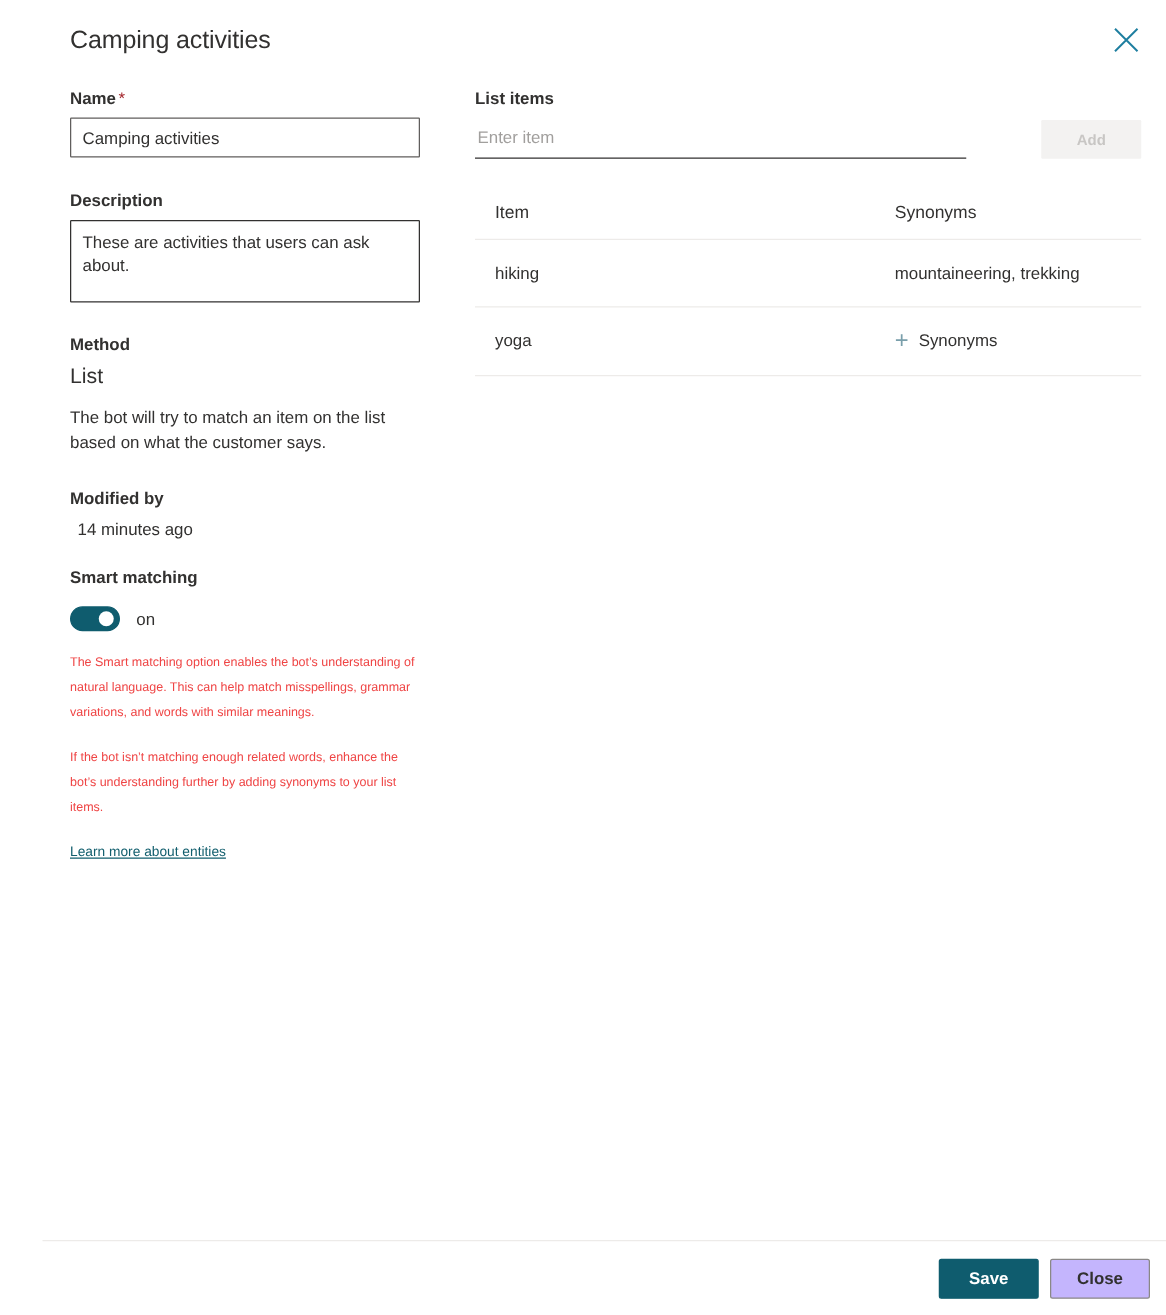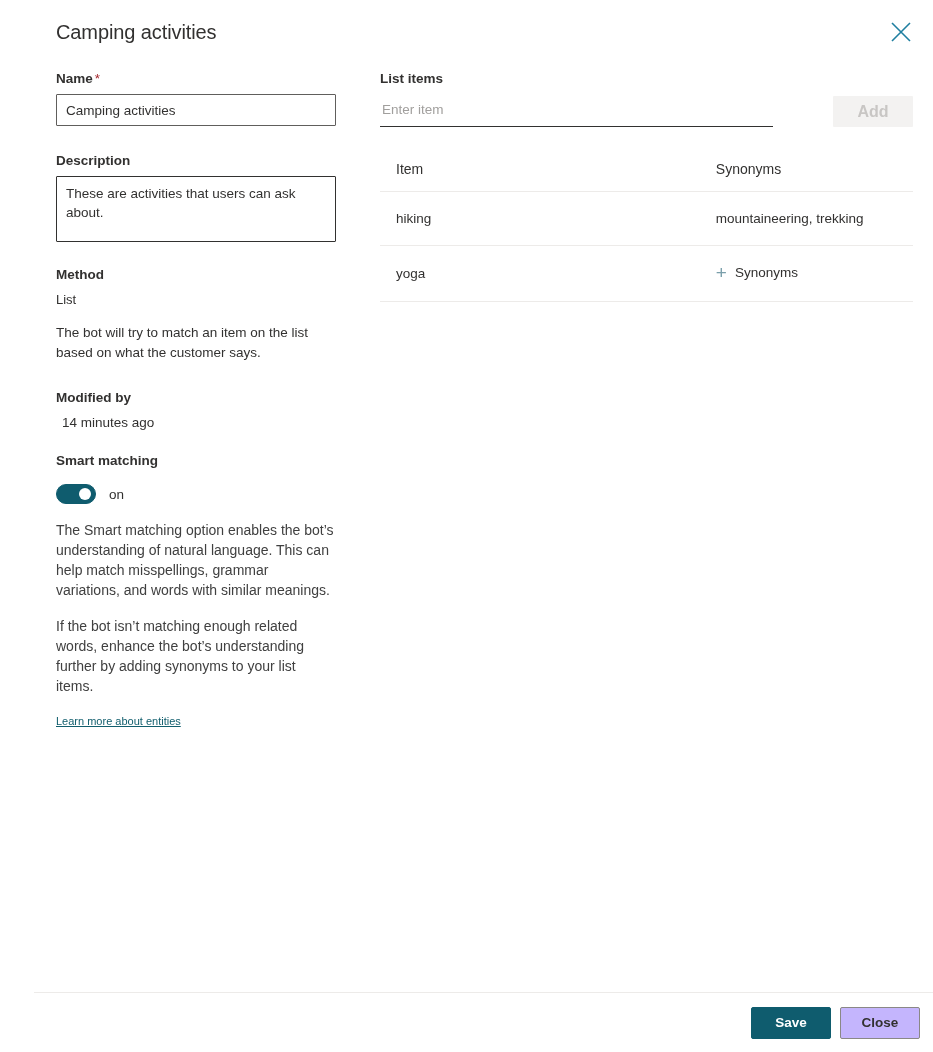--- a/index.html
+++ b/index.html
@@ -119,21 +119,21 @@
     color: #323130;
     background: #ffffff;
     resize: none;
     outline: none;
   }
 
   .spacer-24 { height: 26px; }
   .spacer-20 { height: 20px; }
 
   .static-value {
-    font-size: 13px;
+    font-size: 17px;
     line-height: 19px;
     color: #323130;
     margin-top: 2px;
   }
   .helper-text {
     font-size: 13.5px;
     line-height: 20px;
     color: #323130;
     margin-top: 14px;
     width: 280px;
@@ -172,23 +172,23 @@
     top: 3px;
     right: 4px;
   }
   .toggle-label {
     margin-left: 13px;
     font-size: 13.5px;
     color: #323130;
   }
 
   .para {
-    font-size: 14px;
+    font-size: 10px;
     line-height: 20px;
-    color: #404040;
+    color: #ef4444;
     width: 280px;
     margin-top: 16px;
   }
   .link {
     display: inline-block;
     margin-top: 16px;
     font-size: 11px;
     line-height: 19px;
     color: #115e6d;
     text-decoration: underline;
@@ -229,21 +229,21 @@
 
   .btn-add {
     flex: 0 0 auto;
     width: 80px;
     height: 31px;
     background: #f3f2f1;
     border: none;
     border-radius: 1px;
     color: #c8c6c4;
     font-family: "Liberation Sans", sans-serif;
-    font-size: 16px;
+    font-size: 12px;
     font-weight: 600;
     cursor: default;
     margin-left: 48px;
   }
 
   
   .items-table {
     width: 100%;
     border-collapse: collapse;
     margin-top: 34px;

